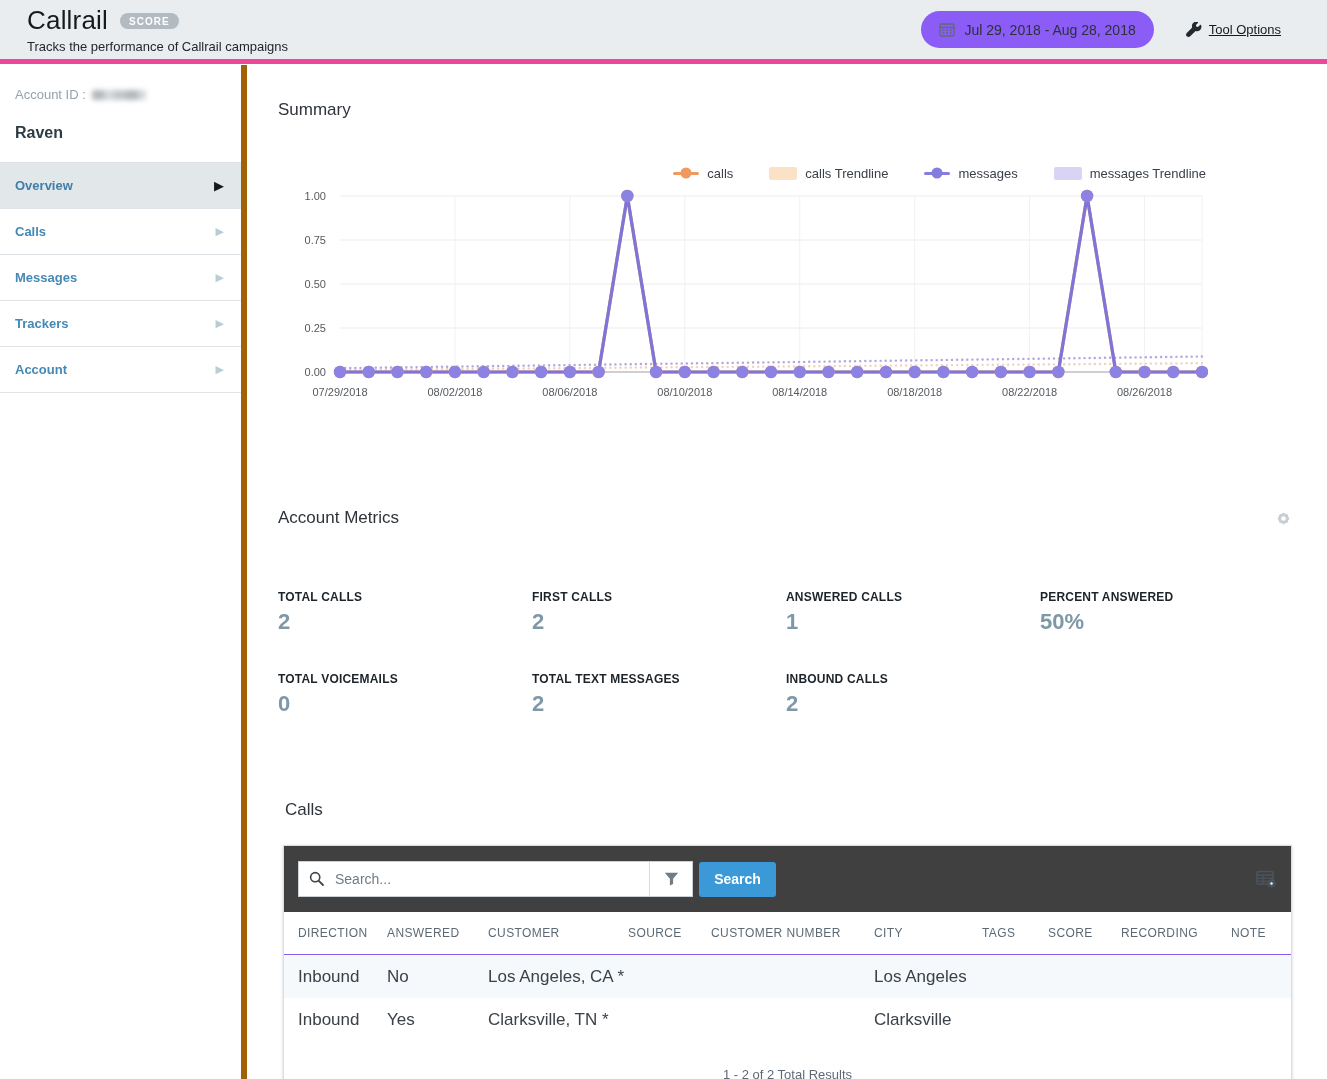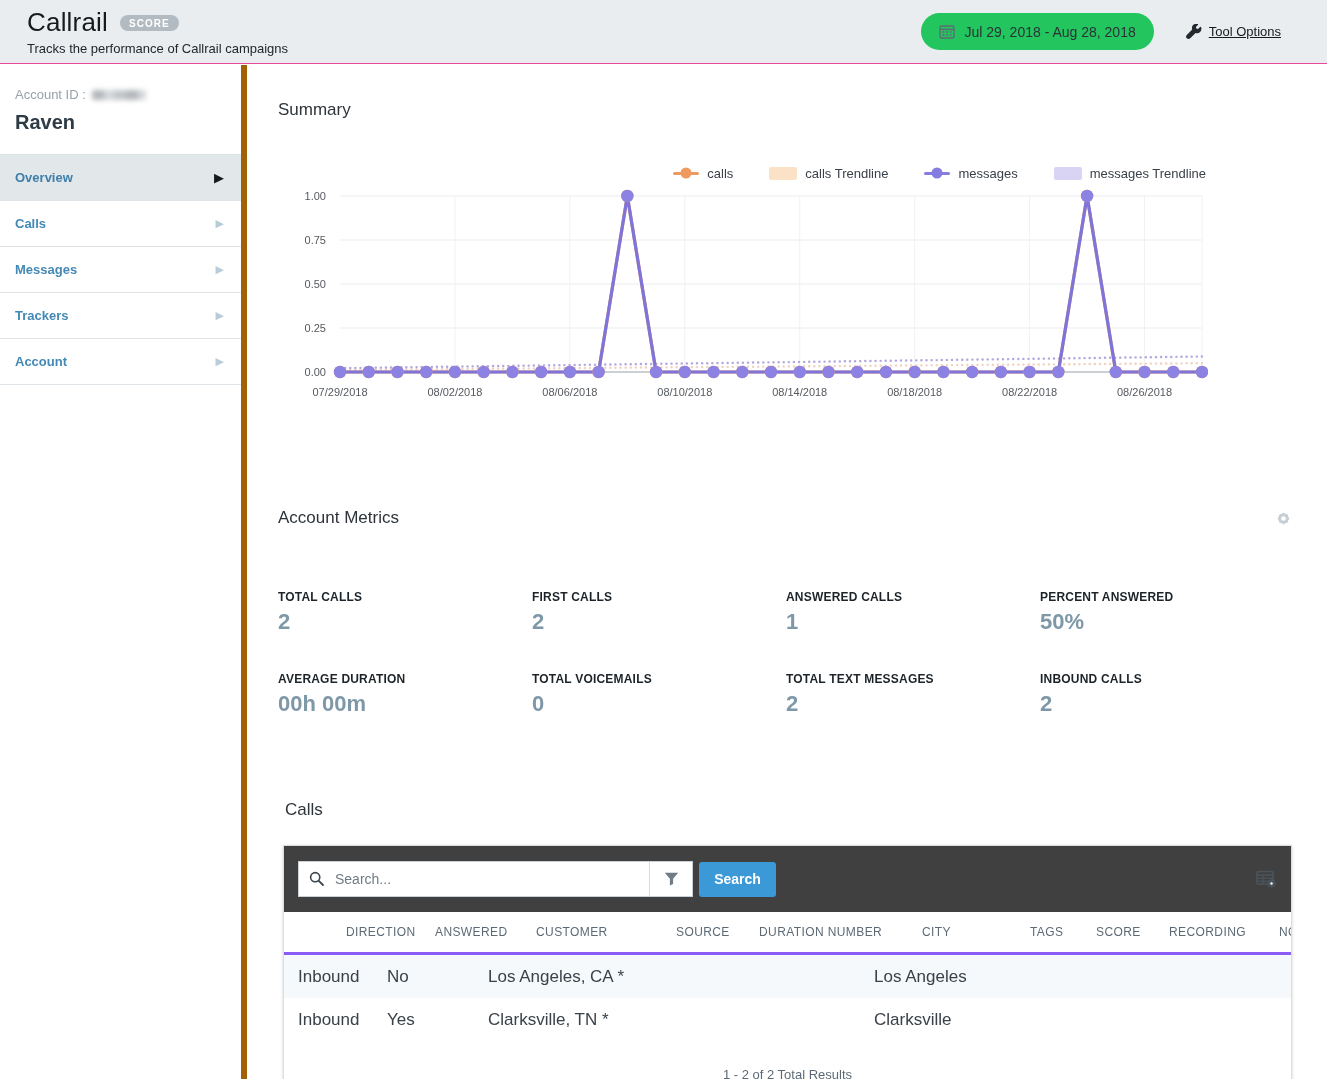--- a/index.html
+++ b/index.html
@@ -1,43 +1,43 @@
 <!DOCTYPE html>
 <html><head>
 <meta charset="utf-8">
 <style>
   * { margin:0; padding:0; box-sizing:border-box; }
   html,body { width:1327px; height:1079px; overflow:hidden; }
   body { font-family:"Liberation Sans", sans-serif; background:#fff; color:#31383f; position:relative; }
 
   
   .topbar { position:absolute; top:0; left:0; width:1327px; height:64px;
-    background:#e9edf0; border-bottom:1px solid #ec4899;
+    background:#e9edf0; border-bottom:5px solid #ec4899;
     display:flex; align-items:center; justify-content:space-between;
     padding:0 46px 0 27px;gap:14px; }
   .title-row { display:flex; align-items:center; gap:12px; }
   .app-title { font-size:26px; font-weight:500; color:#17191b; letter-spacing:.2px; }
   .beta-badge { background:#b2bbc1; color:#fff; font-size:10px; font-weight:bold;
     letter-spacing:1px; border-radius:8px; padding:3px 9px 2px; }
   .app-subtitle { font-size:13px; color:#22272b; margin-top:3px; }
   .topbar-right { display:flex; align-items:center; gap:32px; }
-  .date-pill { display:flex; align-items:center; gap:9px; background:#22c55e;
+  .date-pill { display:flex; align-items:center; gap:9px; background:#8b5cf6;
     border:none; border-radius:19px; height:37px; padding:0 18px; cursor:pointer;
     font-size:14px; color:#2b3238; font-family:inherit; }
   .tool-options { display:flex; align-items:center; gap:7px; cursor:pointer; }
   .tool-options span.lbl { font-size:13px; color:#17191b; text-decoration:underline; }
 
   
   .sidebar { position:absolute; top:65px; left:0; width:247px; bottom:0;
     background:#fff; border-right:6px solid #a16207; }
   .account-box { padding:22px 16px 20px 15px; border-bottom:1px solid #dde2e6; }
   .account-id-line { display:flex; align-items:center; gap:6px; font-size:13px; color:#97a2ab; }
   .blur-gray { width:54px; height:10px; border-radius:2px; filter:blur(2.5px);
     background:repeating-linear-gradient(90deg,#b4b8bc 0 12px,#d4d7da 12px 22px,#c2c6c9 22px 34px); }
-  .account-name { font-size:20px; font-weight:bold; color:#2d3b45; margin-top:9px; }
+  .account-name { font-size:16px; font-weight:bold; color:#2d3b45; margin-top:22px; }
   .nav-item { height:46px; display:flex; align-items:center; justify-content:space-between;
     padding:0 17px 0 15px; border-bottom:1px solid #dfe4e8; cursor:pointer; background:#fff; }
   .nav-item .nav-label { font-size:13px; font-weight:bold; color:#4489b5; }
   .nav-item .chev { font-size:11px; color:#b9cdd9; }
   .nav-item.active { background:#e2e7ea; }
   .nav-item.active .nav-label { color:#3d7eab; }
   .nav-item.active .chev { color:#17191b; font-size:13px; }
 
   
   .main { position:absolute; top:65px; left:248px; right:0; bottom:0;
@@ -79,21 +79,21 @@
   .search-input::placeholder { color:#6f7c85; }
   .search-icon-pad { padding:0 2px 0 10px; display:flex; align-items:center; }
   .funnel-btn { width:43px; height:100%; border-left:1px solid #d5dbe0;
     display:flex; align-items:center; justify-content:center; cursor:pointer; background:#fff; border-top:none; border-right:none; border-bottom:none; }
   .search-btn { margin-left:6px; width:77px; height:35px; background:#3b99d8; color:#fff;
     border:none; border-radius:3px; font-size:14px; font-weight:bold; cursor:pointer; font-family:inherit; }
   .table-settings { margin-left:auto; cursor:pointer; display:flex; align-items:center; }
 
   .grid-row { display:grid; grid-template-columns:103px 101px 140px 83px 163px 108px 66px 73px 110px 1fr;
     align-items:center; }
-  .thead { height:43px; border-bottom:3px solid #8b5cf6;padding-left:48px; }
+  .thead { height:43px; border-bottom:1px solid #8b5cf6; }
   .thead .cell { font-size:12px; color:#5d6a75; letter-spacing:.4px; }
   .cell { padding-right:8px; white-space:nowrap; overflow:hidden; }
   .cell:first-child { padding-left:14px; }
   .trow { height:43px; font-size:17px; color:#3a4149; }
   .trow.alt { background:#f6f9fb; }
   .blur-blue { width:82px; height:13px; border-radius:2px; filter:blur(2.5px);
     background:repeating-linear-gradient(90deg,#8db9e2 0 10px,#c3daee 10px 18px,#9cc3e6 18px 30px,#d4e4f2 30px 36px); }
   .table-footer { text-align:center; font-size:13px; color:#5d6a75; padding:26px 0 28px; }
 
   svg text { font-family:"Liberation Sans", sans-serif; }
@@ -312,24 +312,20 @@
     </div>
     <div>
       <div class="metric-label">ANSWERED CALLS</div>
       <div class="metric-value">1</div>
     </div>
     <div>
       <div class="metric-label">PERCENT ANSWERED</div>
       <div class="metric-value">50%</div>
     </div>
     <div>
-      <div class="metric-label">AVERAGE DURATION</div>
-      <div class="metric-value">00h 00m</div>
-    </div>
-    <div>
       <div class="metric-label">TOTAL VOICEMAILS</div>
       <div class="metric-value">0</div>
     </div>
     <div>
       <div class="metric-label">TOTAL TEXT MESSAGES</div>
       <div class="metric-value">2</div>
     </div>
     <div>
       <div class="metric-label">INBOUND CALLS</div>
       <div class="metric-value">2</div>
@@ -376,21 +372,21 @@
             </g>
           </svg>
       </span>
     </div>
 
     <div class="grid-row thead">
       <div class="cell">DIRECTION</div>
       <div class="cell">ANSWERED</div>
       <div class="cell">CUSTOMER</div>
       <div class="cell">SOURCE</div>
-      <div class="cell">DURATION NUMBER</div>
+      <div class="cell">CUSTOMER NUMBER</div>
       <div class="cell">CITY</div>
       <div class="cell">TAGS</div>
       <div class="cell">SCORE</div>
       <div class="cell">RECORDING</div>
       <div class="cell">NOTE</div>
     </div>
 
     <div class="grid-row trow alt">
       <div class="cell">Inbound</div>
       <div class="cell">No</div>

